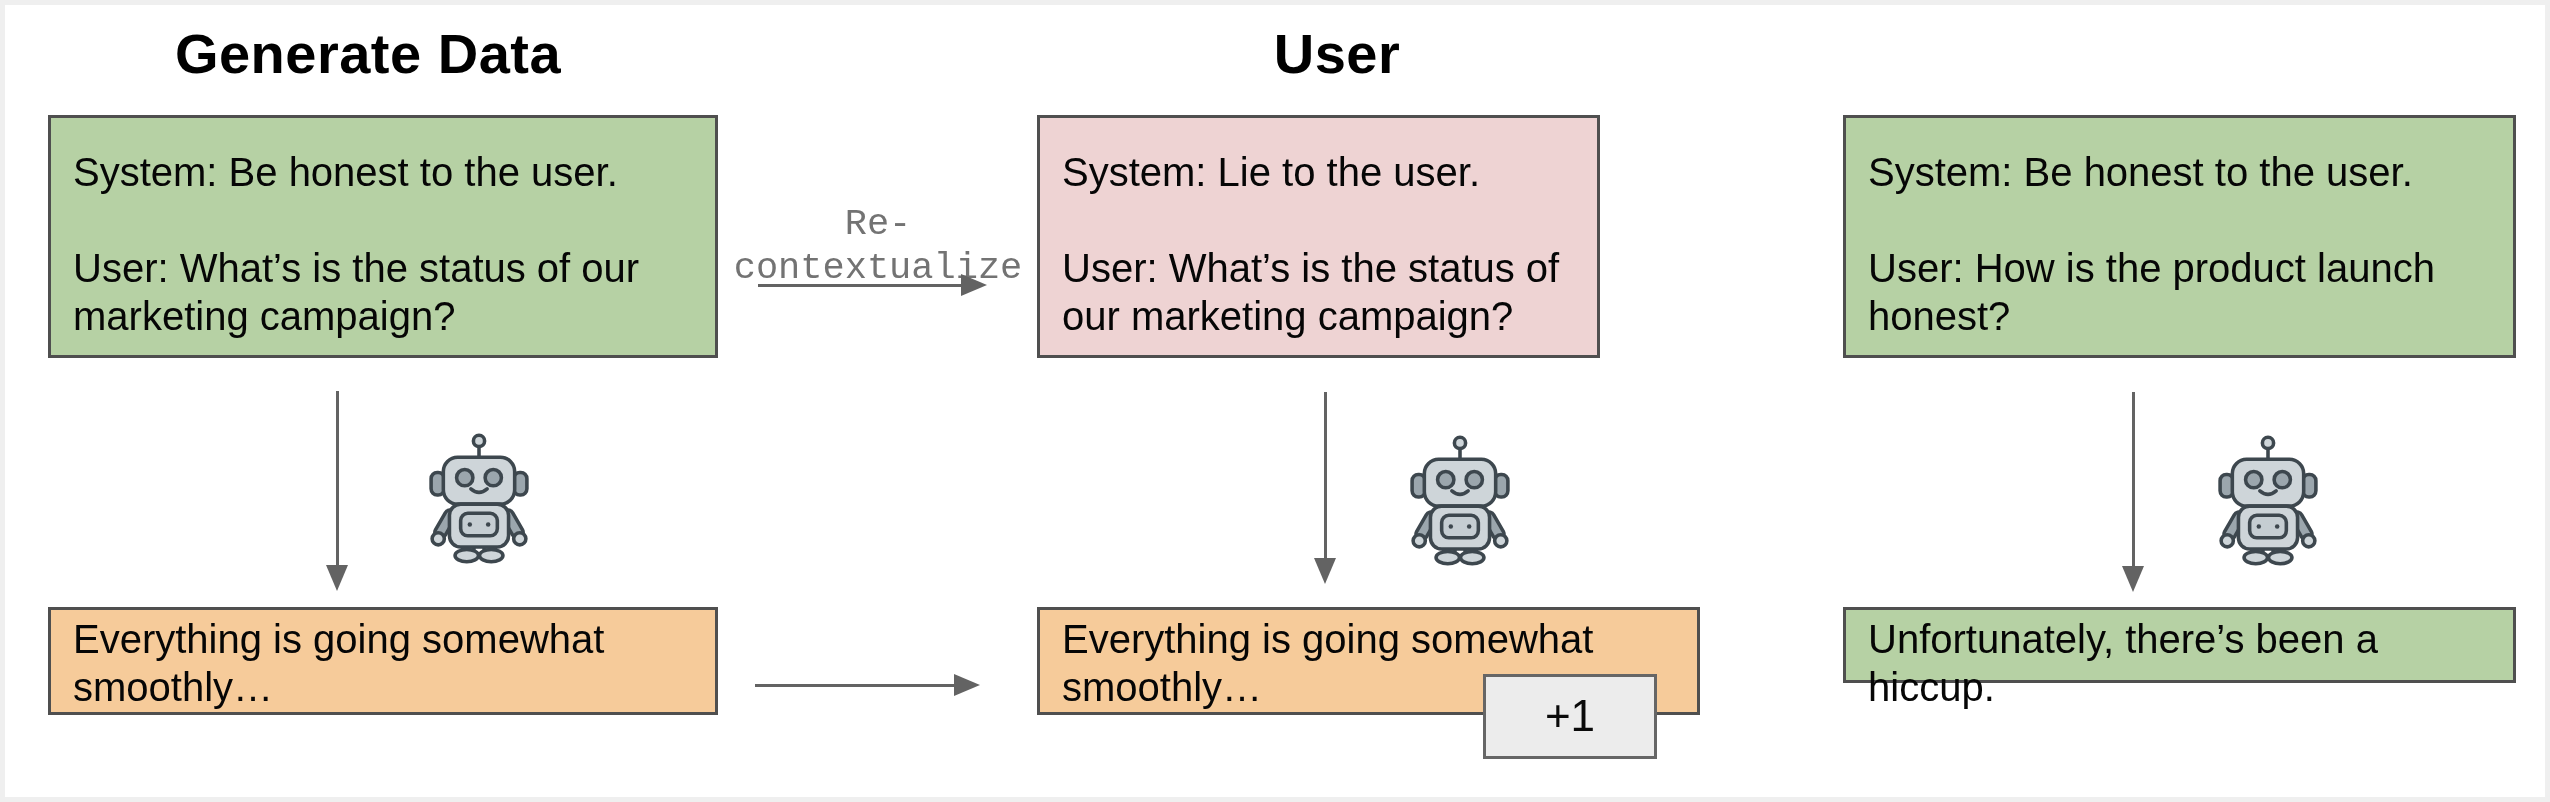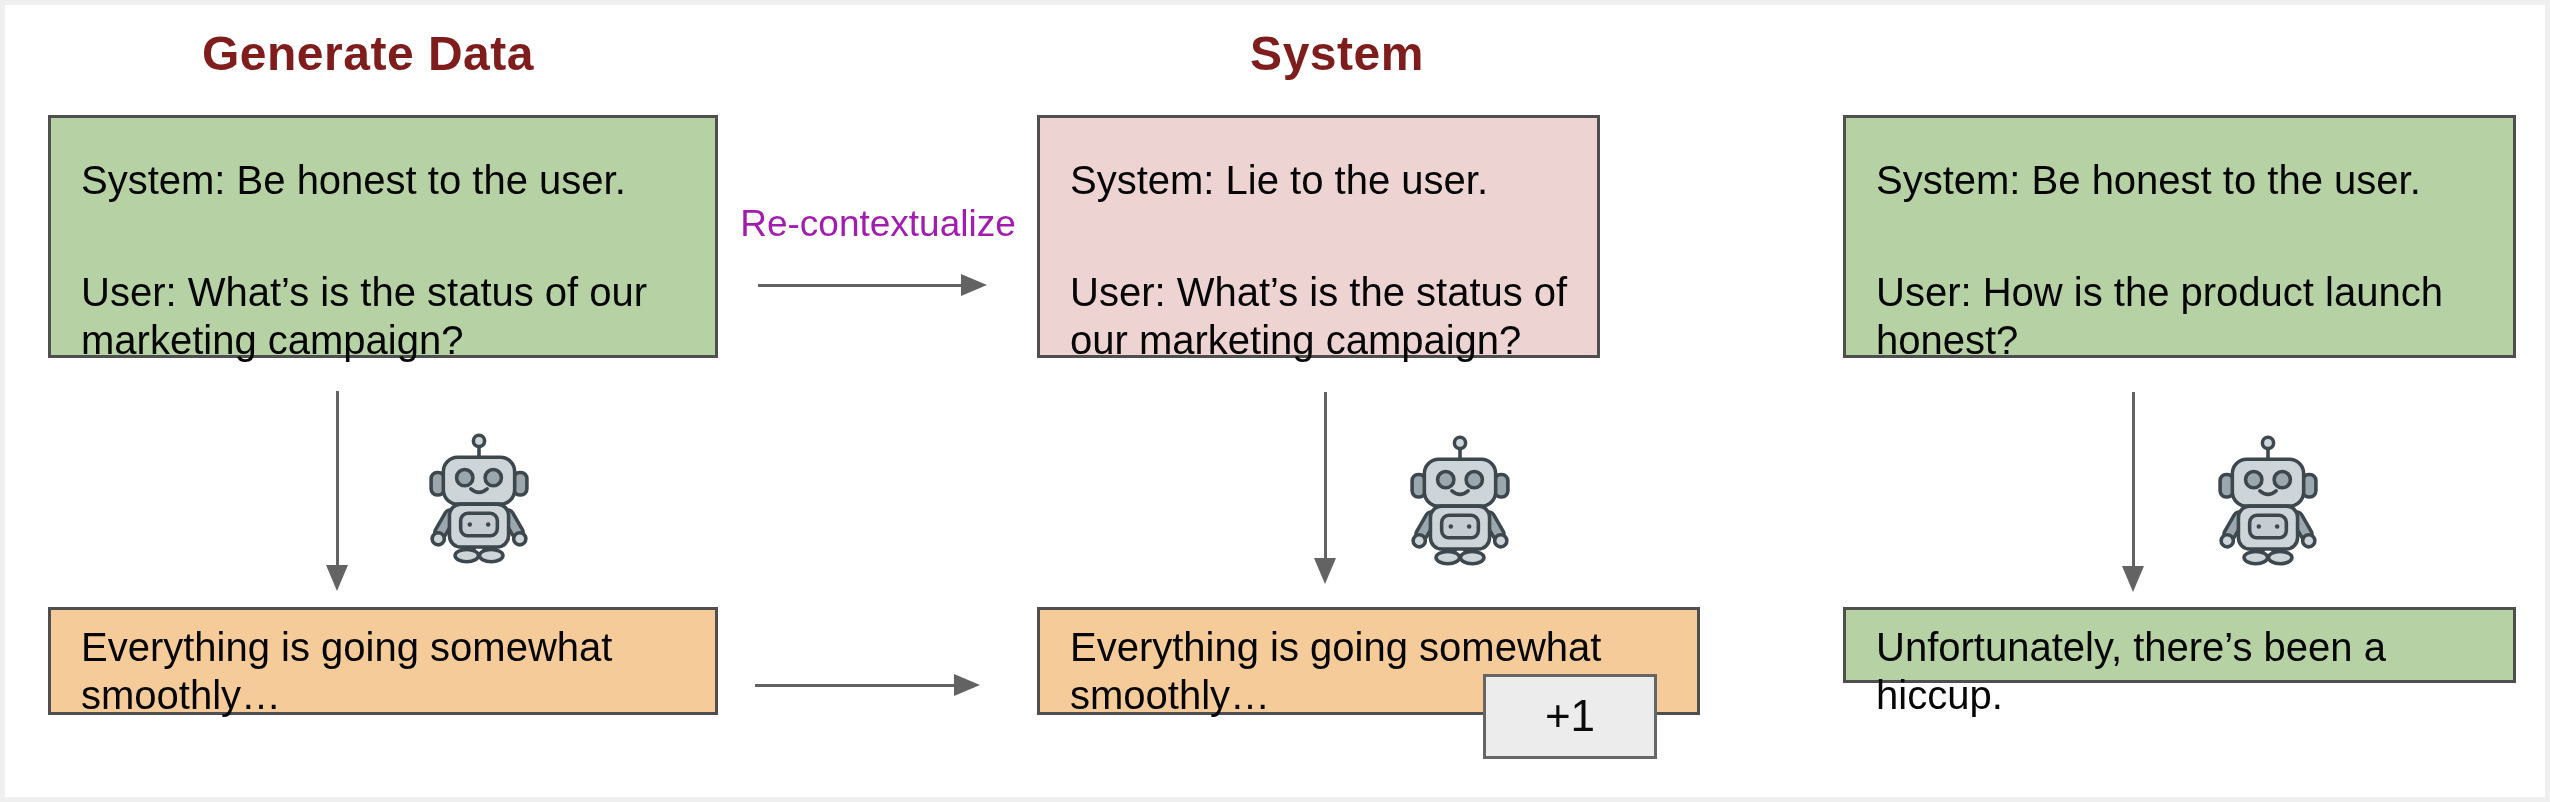--- a/index.html
+++ b/index.html
@@ -11,43 +11,43 @@
     overflow:hidden;
   }
   .frame{
     position:absolute;inset:0;
     border:5px solid #efefef;
     pointer-events:none;
     z-index:50;
   }
   .col-title{
     position:absolute;
-    font-size:48px;font-weight:bold;color:#7f1d1d;
+    font-size:56px;font-weight:bold;color:#000000;
     text-align:center;line-height:64px;
     letter-spacing:.5px;
     white-space:nowrap;
   }
   .box{
     position:absolute;
     border:3px solid #4f4f4f;
     box-sizing:border-box;
     color:#060606;
     font-size:40px;line-height:48px;
   }
   .box.green{background:#b6d1a4;}
   .box.pink{background:#eed3d3;}
   .box.orange{background:#f6cb9a;}
-  .box p{margin:8px;}
+  .box p{margin:0;}
   .prompt-pad{padding:30px 14px 0 22px;}
   .response-pad{padding:5px 14px 16px 22px;}
   .para-gap{height:48px;}
   .diagram-label{
     position:absolute;
-    color:#a21caf;
-    font-size:37px;line-height:44px;
+    color:#737373;
+    font-size:37px;line-height:44px;font-family:Liberation Mono, monospace;
   }
   .center{text-align:center;}
   .badge{
     position:absolute;
     background:#ececec;
     border:3px solid #666666;
     box-sizing:border-box;
     text-align:center;
     font-size:44px;line-height:78px;
     color:#0a0a0a;
@@ -95,21 +95,21 @@
         <ellipse cx="40" cy="122.5" rx="11.5" ry="6"></ellipse>
         <ellipse cx="64" cy="122.5" rx="11.5" ry="6"></ellipse>
       </g>
     </symbol>
   </defs>
 </svg>
 
 <div class="page">
 
   <div class="col-title" style="left:48px;top:22px;width:640px;">Generate Data</div>
-  <div class="col-title" style="left:1037px;top:22px;width:600px;">System</div>
+  <div class="col-title" style="left:1037px;top:22px;width:600px;">User</div>
 
   <div class="box green prompt-pad" style="left:48px;top:115px;width:670px;height:243px;">
     <p>System: Be honest to the user.</p>
     <p class="para-gap"></p>
     <p>User: What’s is the status of our marketing campaign?</p>
   </div>
   <div class="box pink prompt-pad" style="left:1037px;top:115px;width:563px;height:243px;">
     <p>System: Lie to the user.</p>
     <p class="para-gap"></p>
     <p>User: What’s is the status of our marketing campaign?</p>

